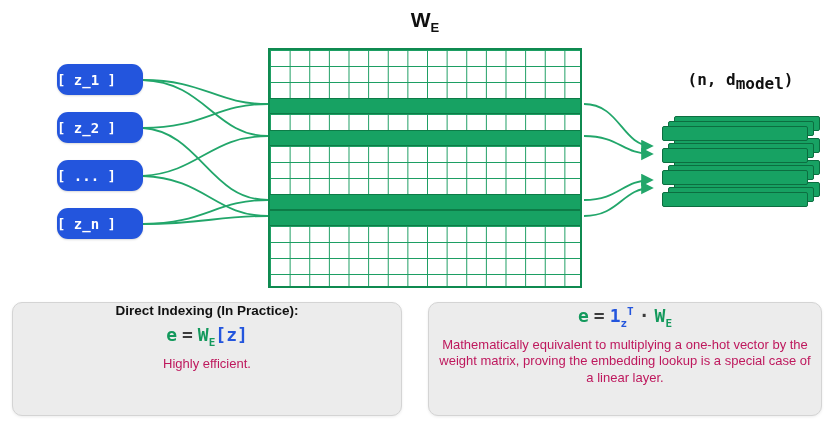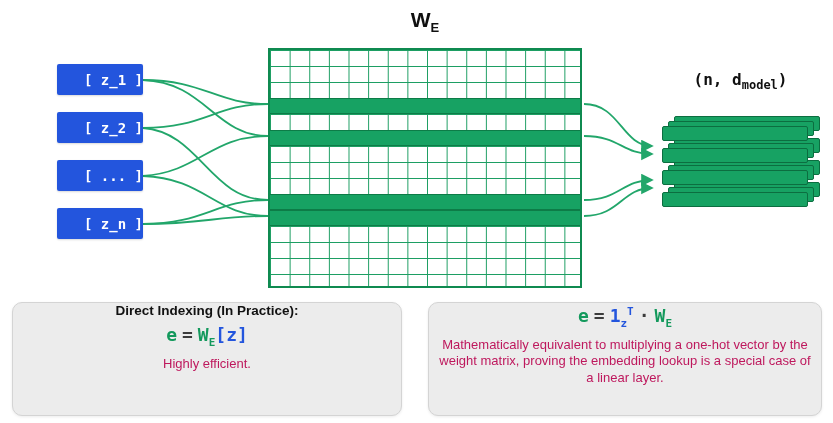--- a/index.html
+++ b/index.html
@@ -5,41 +5,41 @@
   html,body{margin:0;padding:0;background:#ffffff;font-family:"Liberation Sans",sans-serif;}
   .canvas{position:relative;width:833px;height:423px;background:#ffffff;overflow:hidden;}
 
   
   .wtitle{position:absolute;left:268px;top:8px;width:314px;text-align:center;
           font-weight:bold;font-size:21px;color:#101010;}
   .wtitle sub{font-size:13px;font-weight:bold;}
 
   
   .token{position:absolute;left:57px;width:86px;height:31px;background:#2355dd;
-         border-radius:2px;color:#ffffff;font-family:"DejaVu Sans Mono",monospace;
-         font-weight:bold;font-size:14px;display:flex;align-items:center;justify-content:flex-end;
+         border-radius:11px;color:#ffffff;font-family:"DejaVu Sans Mono",monospace;
+         font-weight:bold;font-size:14px;display:flex;align-items:center;justify-content:flex-start;
          z-index:3;box-shadow:0 1px 2px rgba(0,0,0,.15);}
   .t1{top:64px}.t2{top:112px}.t3{top:160px}.t4{top:208px}
 
   
   .matrix{position:absolute;left:268px;top:48px;width:314px;height:240px;box-sizing:border-box;
           border:2px solid #0f8a50;background-color:#ffffff;
           background-image:linear-gradient(#1d9e63 1px,transparent 1px),
                            linear-gradient(90deg,#1d9e63 1px,transparent 1px);
           background-size:19.625px 16px;z-index:1;}
   .mrow{position:absolute;left:0;width:100%;height:16px;background:#17a263;
         border-top:1px solid #0d7c47;border-bottom:1px solid #0d7c47;box-sizing:border-box;}
 
   
   .arrows{position:absolute;left:0;top:0;width:833px;height:300px;z-index:2;pointer-events:none;}
 
   
   .outlabel{position:absolute;left:648px;top:70px;width:185px;text-align:center;
             font-family:"DejaVu Sans Mono",monospace;font-weight:bold;font-size:16px;color:#101010;}
-  .outlabel sub{font-size:12px;font-weight:bold;}
+  .outlabel sub{font-size:16px;font-weight:bold;}
   .stack{position:absolute;left:662px;top:112px;width:170px;height:105px;z-index:2;}
   .slab{position:absolute;width:146px;height:15px;background:#17a263;
         border:1.5px solid #0c6e40;border-radius:2px;box-sizing:border-box;}
 
   
   .card{position:absolute;top:302px;height:114px;background:#ececec;border:1px solid #d4d4d4;
         border-radius:10px;box-sizing:border-box;padding-top:0;text-align:center;
         box-shadow:0 1px 3px rgba(0,0,0,.08);}
   .card1{left:12px;width:390px;}
   .card2{left:428px;width:394px;}

